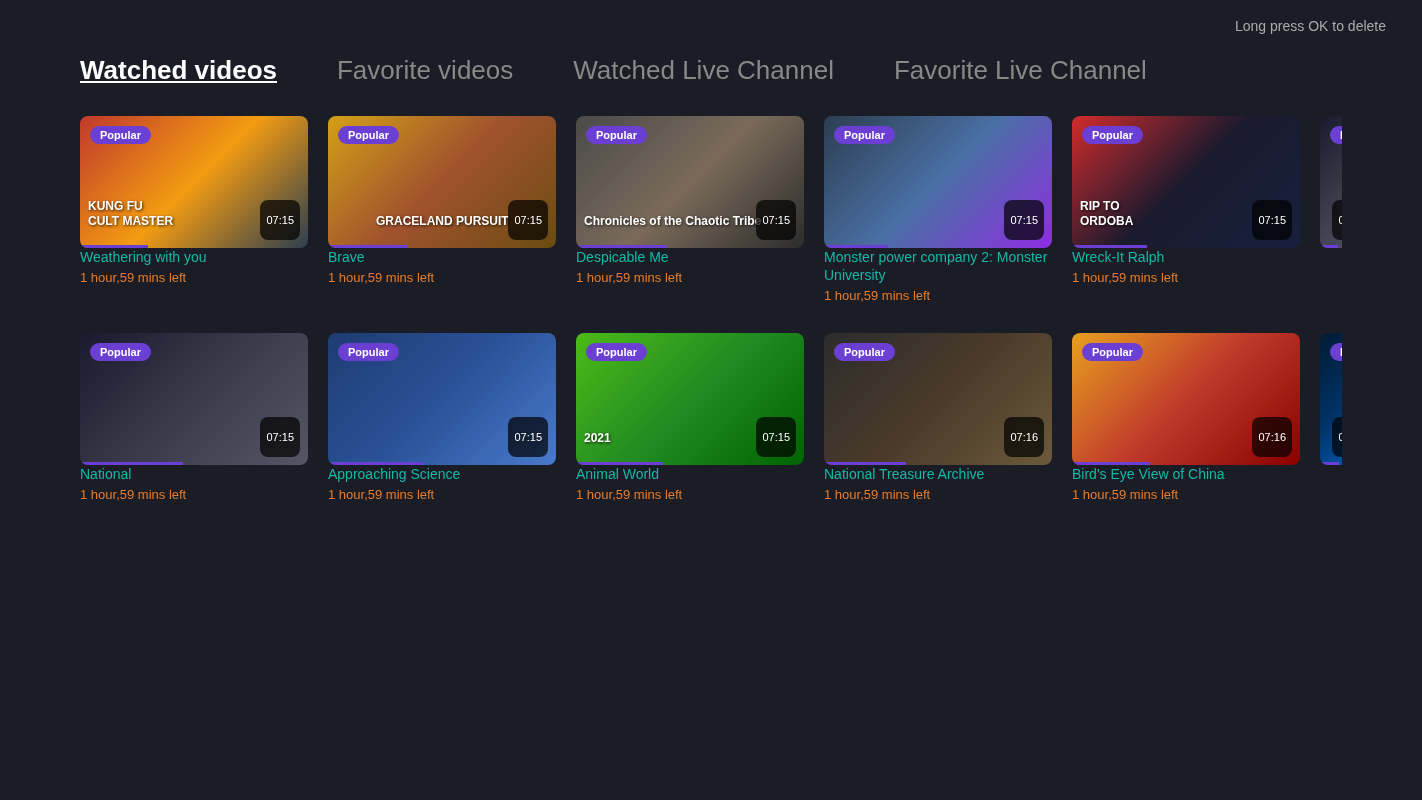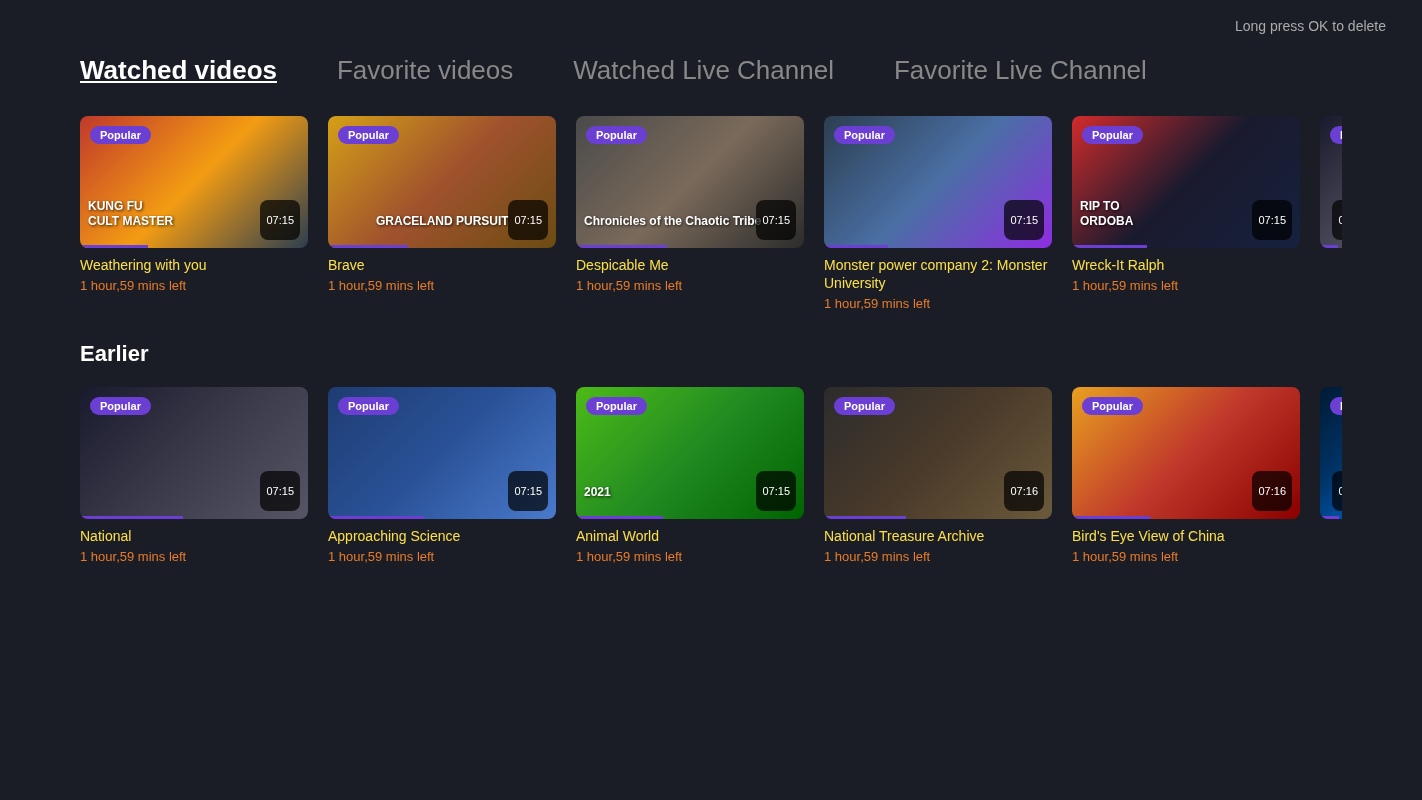--- a/index.html
+++ b/index.html
@@ -102,23 +102,22 @@
     .progress-bar {
       position: absolute;
       bottom: 0;
       left: 0;
       height: 3px;
       background: #6b3fd4;
       border-radius: 0 0 0 0;
     }
 
     .card-title {
-      margin-top: 8px;
       font-size: 14px;
-      color: #fde047;
+      color: #14b8a6;
       white-space: nowrap;
       overflow: hidden;
       text-overflow: ellipsis;
       line-height: 1.3;
     }
 
     .card-title.two-line {
       white-space: normal;
       display: -webkit-box;
       -webkit-line-clamp: 2;
@@ -237,21 +236,20 @@
         <div class="card-partial">
           <div class="card-thumb thumb-6">
             <span class="popular-badge">Popular</span>
             <span class="duration-badge">07:15</span>
             <div class="progress-bar" style="width: 30%;"></div>
           </div>
         </div>
       </div>
     </div>
     <div class="section">
-      <div class="section-title">Earlier</div>
       <div class="cards-row">
         <div class="card">
           <div class="card-thumb thumb-6">
             <span class="popular-badge">Popular</span>
             <span class="duration-badge">07:15</span>
             <div class="progress-bar" style="width: 45%;"></div>
           </div>
           <div class="card-title">National</div>
           <div class="card-subtitle">1 hour,59 mins left</div>
         </div>

